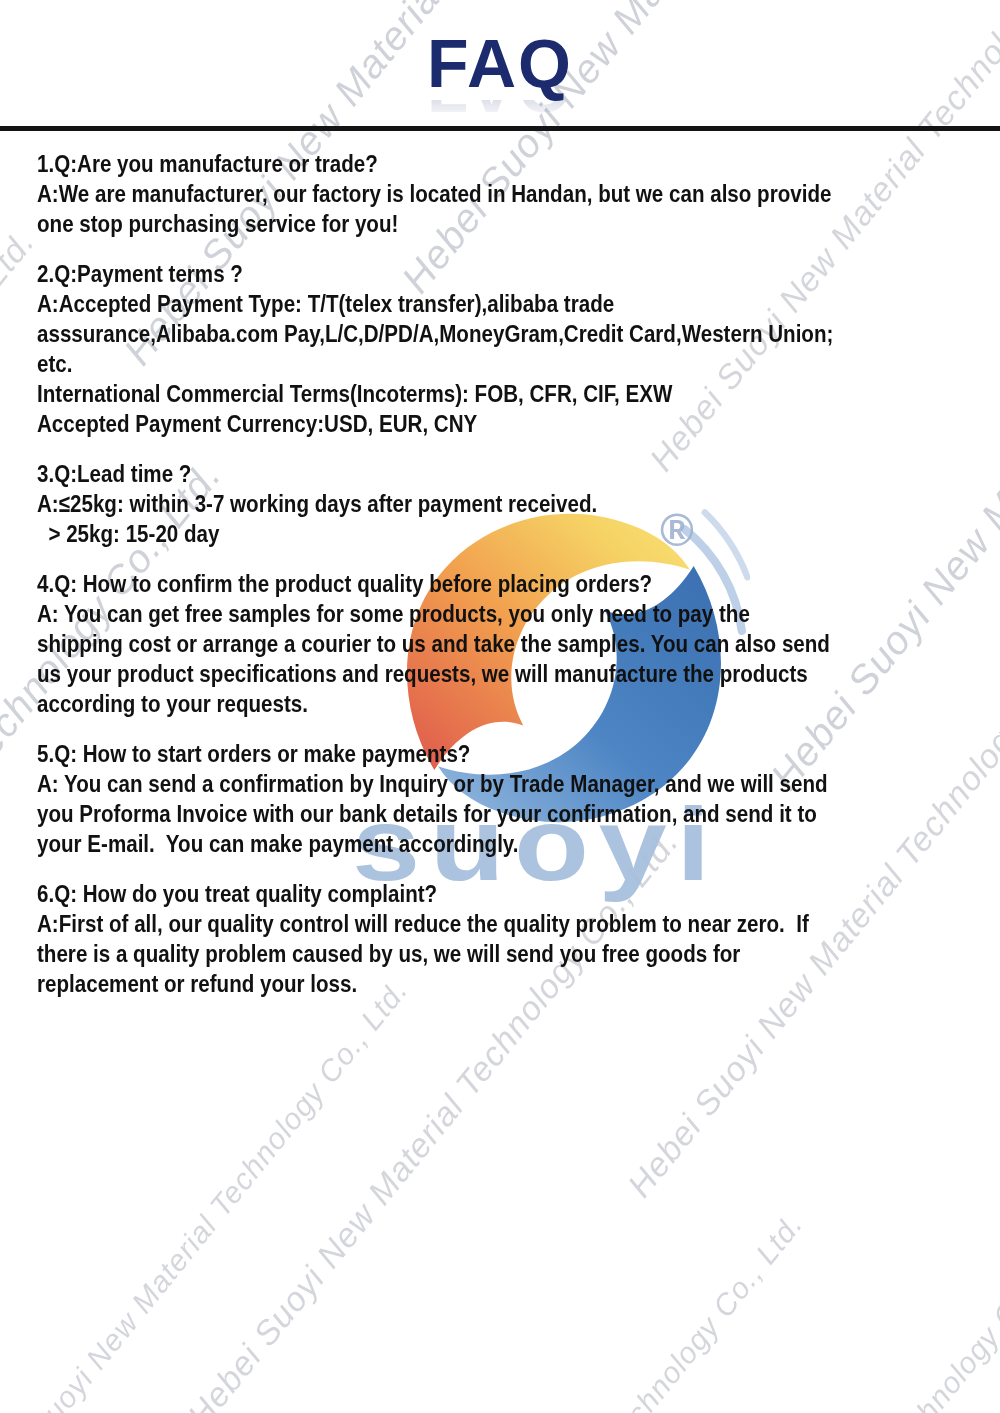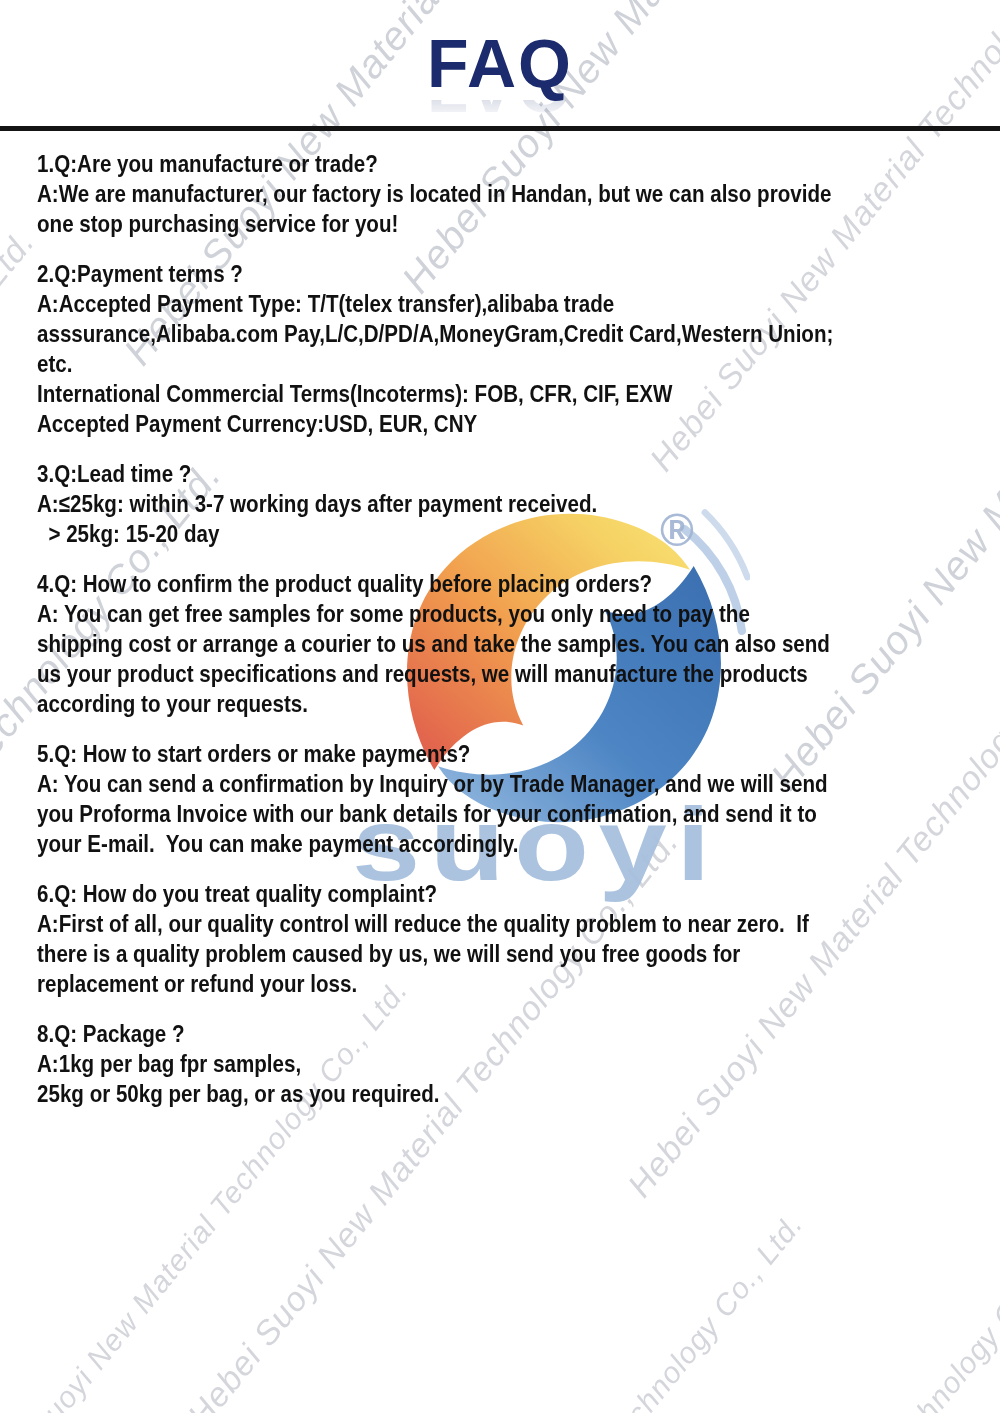--- a/index.html
+++ b/index.html
@@ -142,22 +142,17 @@
       </div>
 
       <div class="qa">
         <div class="line">6.Q: How do you treat quality complaint?</div>
         <div class="line">A:First of all, our quality control will reduce the quality problem to near zero.  If</div>
         <div class="line">there is a quality problem caused by us, we will send you free goods for</div>
         <div class="line">replacement or refund your loss.</div>
       </div>
 
 
-      <div class="qa">
-        <div class="line">8.Q: Package ?</div>
-        <div class="line">A:1kg per bag fpr samples,</div>
-        <div class="line">25kg or 50kg per bag, or as you required.</div>
-      </div>
 
 
     </div>
   </div>
 </div>
 
 </body></html>

